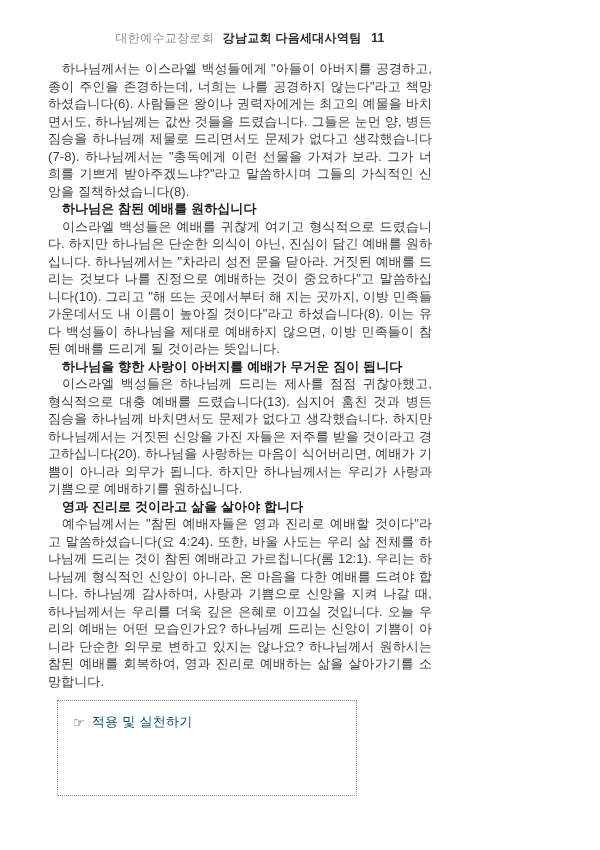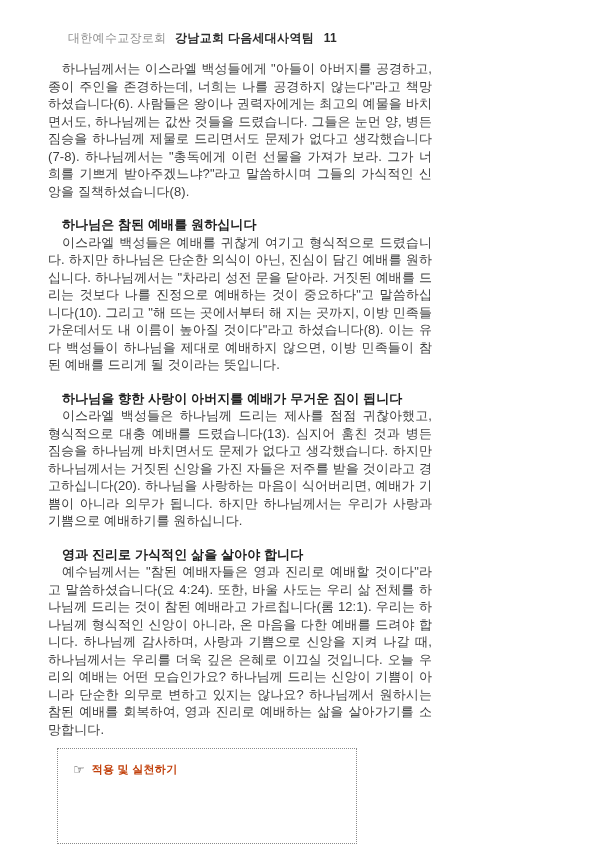--- a/index.html
+++ b/index.html
@@ -15,21 +15,21 @@
     font-family: "Liberation Sans", "DejaVu Sans", sans-serif;
     overflow: hidden;
   }
   .content-col {
     position: absolute;
     left: 48px;
     top: 30px;
     width: 384px;
   }
   .header-line {
-    text-align: left;
+    text-align: center;
     padding-left: 20px;
     font-size: 12px;
     letter-spacing: 0.3px;
     white-space: nowrap;
     color: #2b2b2b;
     margin-bottom: 10px;
   }
   .header-line .denom {
     color: #8f8f8f;
     font-weight: 400;
@@ -51,21 +51,21 @@
     color: #3e3e3e;
     text-align: justify;
     text-indent: 14px;
     letter-spacing: 0.1px;
     word-break: normal;
   }
   .para.first {
     margin-top: 13px;
   }
   .sec-h {
-    margin: 16px 0 0 0;
+    margin: 0 0 0 0;
     padding-left: 14px;
     font-size: 13px;
     line-height: 17.5px;
     font-weight: 700;
     color: #1e1e1e;
     letter-spacing: 0.1px;
   }
   .app-box {
     box-sizing: border-box;
     margin-top: 10px;
@@ -80,23 +80,23 @@
     display: flex;
     align-items: center;
     gap: 7px;
   }
   .pointer {
     font-size: 13px;
     color: #4a4a4a;
     line-height: 17px;
   }
   .app-title {
-    font-size: 11px;
-    font-weight: 700;
-    color: #c2410c;
+    font-size: 13px;
+    font-weight: 400;
+    color: #0c4a6e;
     letter-spacing: 0.3px;
   }
 </style>
 </head>
 <body>
 
 <div class="page">
   <div class="content-col">
 
     <div class="header-line">
@@ -106,21 +106,21 @@
     </div>
 
     <p class="para first">하나님께서는 이스라엘 백성들에게 "아들이 아버지를 공경하고, 종이 주인을 존경하는데, 너희는 나를 공경하지 않는다"라고 책망하셨습니다(6). 사람들은 왕이나 권력자에게는 최고의 예물을 바치면서도, 하나님께는 값싼 것들을 드렸습니다. 그들은 눈먼 양, 병든 짐승을 하나님께 제물로 드리면서도 문제가 없다고 생각했습니다(7-8). 하나님께서는 "총독에게 이런 선물을 가져가 보라. 그가 너희를 기쁘게 받아주겠느냐?"라고 말씀하시며 그들의 가식적인 신앙을 질책하셨습니다(8).</p>
 
     <h2 class="sec-h">하나님은 참된 예배를 원하십니다</h2>
     <p class="para">이스라엘 백성들은 예배를 귀찮게 여기고 형식적으로 드렸습니다. 하지만 하나님은 단순한 의식이 아닌, 진심이 담긴 예배를 원하십니다. 하나님께서는 "차라리 성전 문을 닫아라. 거짓된 예배를 드리는 것보다 나를 진정으로 예배하는 것이 중요하다"고 말씀하십니다(10). 그리고 "해 뜨는 곳에서부터 해 지는 곳까지, 이방 민족들 가운데서도 내 이름이 높아질 것이다"라고 하셨습니다(8). 이는 유다 백성들이 하나님을 제대로 예배하지 않으면, 이방 민족들이 참된 예배를 드리게 될 것이라는 뜻입니다.</p>
 
     <h2 class="sec-h">하나님을 향한 사랑이 아버지를 예배가 무거운 짐이 됩니다</h2>
     <p class="para">이스라엘 백성들은 하나님께 드리는 제사를 점점 귀찮아했고, 형식적으로 대충 예배를 드렸습니다(13). 심지어 훔친 것과 병든 짐승을 하나님께 바치면서도 문제가 없다고 생각했습니다. 하지만 하나님께서는 거짓된 신앙을 가진 자들은 저주를 받을 것이라고 경고하십니다(20). 하나님을 사랑하는 마음이 식어버리면, 예배가 기쁨이 아니라 의무가 됩니다. 하지만 하나님께서는 우리가 사랑과 기쁨으로 예배하기를 원하십니다.</p>
 
-    <h2 class="sec-h">영과 진리로 가식적인 삶을 살아야 합니다</h2>
+    <h2 class="sec-h">영과 진리로 것이라고 삶을 살아야 합니다</h2>
     <p class="para">예수님께서는 "참된 예배자들은 영과 진리로 예배할 것이다"라고 말씀하셨습니다(요 4:24). 또한, 바울 사도는 우리 삶 전체를 하나님께 드리는 것이 참된 예배라고 가르칩니다(롬 12:1). 우리는 하나님께 형식적인 신앙이 아니라, 온 마음을 다한 예배를 드려야 합니다. 하나님께 감사하며, 사랑과 기쁨으로 신앙을 지켜 나갈 때, 하나님께서는 우리를 더욱 깊은 은혜로 이끄실 것입니다. 오늘 우리의 예배는 어떤 모습인가요? 하나님께 드리는 신앙이 기쁨이 아니라 단순한 의무로 변하고 있지는 않나요? 하나님께서 원하시는 참된 예배를 회복하여, 영과 진리로 예배하는 삶을 살아가기를 소망합니다.</p>
 
     <div class="app-box">
       <div class="app-title-row">
         <span class="pointer">☞</span>
         <span class="app-title">적용 및 실천하기</span>
       </div>
     </div>
 
   </div>

